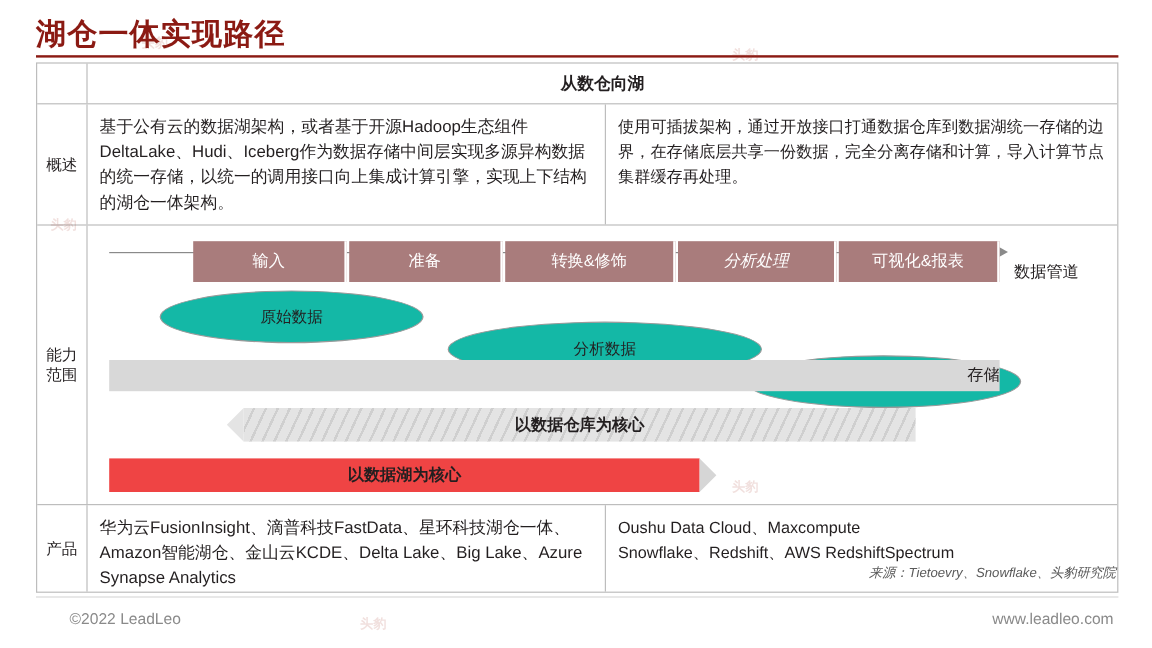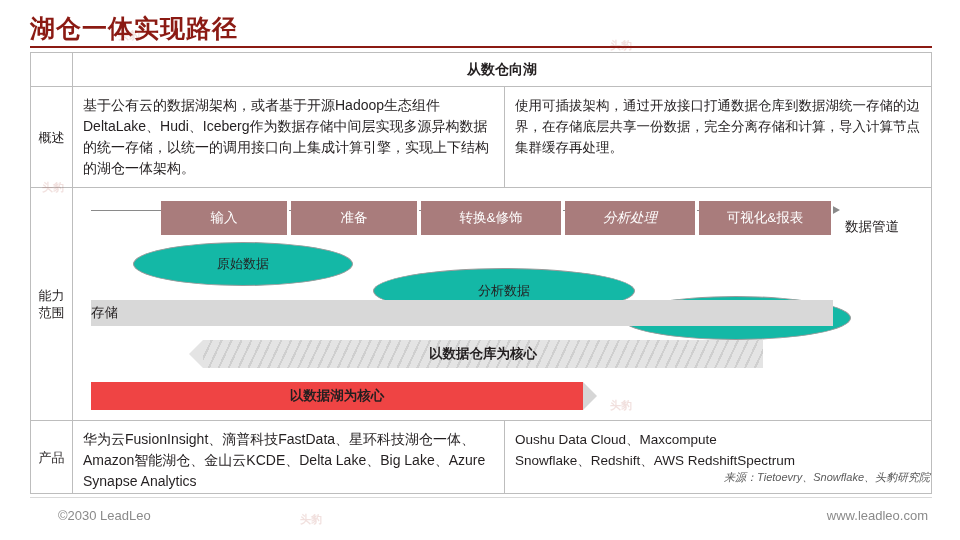--- a/index.html
+++ b/index.html
@@ -147,22 +147,24 @@
   }
   .storage-bar {
     position: absolute;
     left: 18px;
     top: 112px;
     width: 742px;
     height: 26px;
     background: #d8d8d8;
     display: flex;
     align-items: center;
-    box-sizing: border-box;
-    font-size: 13.5px;
+    padding-left: 12px;
+    box-sizing: border-box;
+    font-size: 13.5px;
+    justify-content: flex-end;
   }
   .chev-arrow-band {
     position: absolute;
     top: 152px;
     left: 130px;
     width: 560px;
     height: 28px;
   }
   .chev-tex {
     position: absolute;
@@ -309,21 +311,21 @@
       <div class="cell-label">产品</div>
       <div class="cell-left" style="height:72px;">华为云FusionInsight、滴普科技FastData、星环科技湖仓一体、Amazon智能湖仓、金山云KCDE、Delta Lake、Big Lake、Azure Synapse Analytics</div>
       <div class="cell-right" style="white-space:pre-line;">Oushu Data Cloud、Maxcompute
 Snowflake、Redshift、AWS RedshiftSpectrum</div>
     </div>
 
   </div>
 
   <div class="source-note">来源：Tietoevry、Snowflake、头豹研究院</div>
   <div class="footer-line"></div>
-  <div class="footer-left">©2030 LeadLeo</div>
+  <div class="footer-left">©2022 LeadLeo</div>
   <div class="footer-right">www.leadleo.com</div>
 
   <div class="wm" style="left:118px; top:28px;">头豹</div>
   <div class="wm" style="left:610px; top:38px;">头豹</div>
   <div class="wm" style="left:42px;  top:180px;">头豹</div>
   <div class="wm" style="left:610px; top:398px;">头豹</div>
   <div class="wm" style="left:300px; top:512px;">头豹</div>
 
 </div>
 

